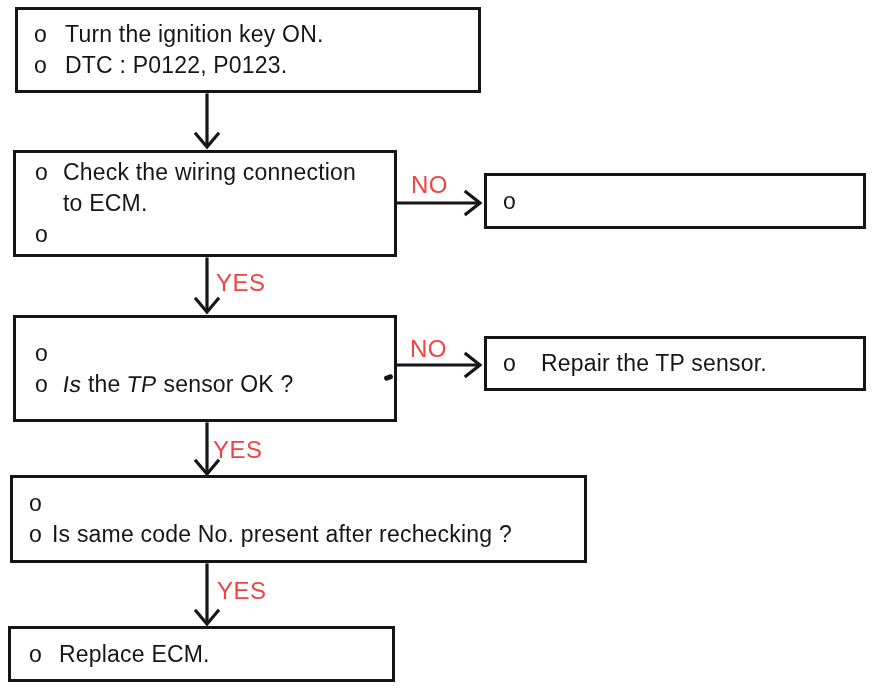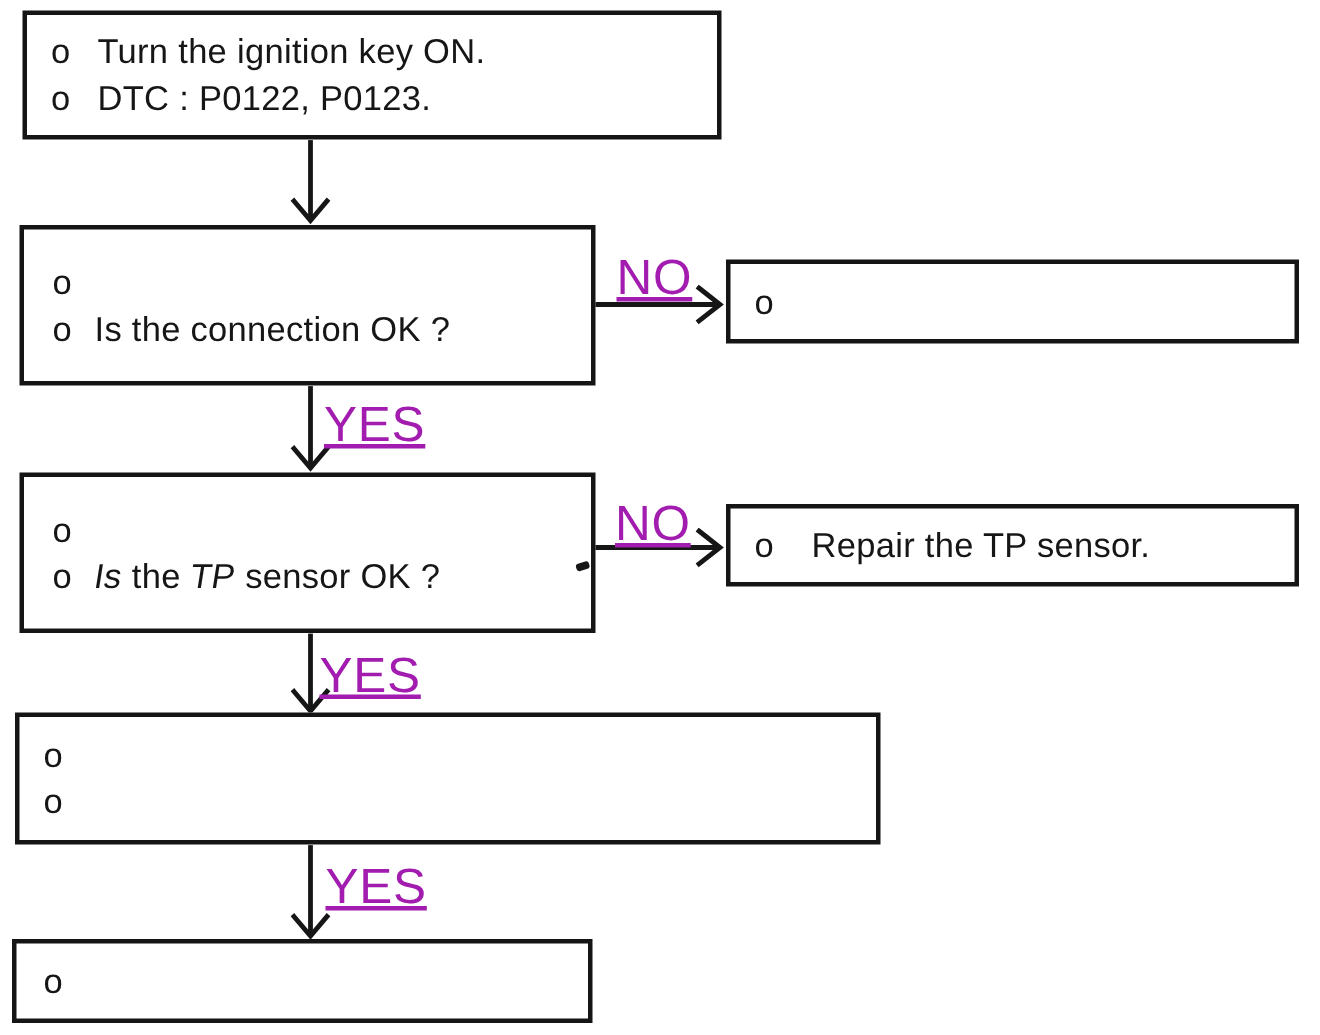--- a/index.html
+++ b/index.html
@@ -60,25 +60,24 @@
   .b-check-tp     { left: 13px;  top: 315px; width: 384px; height: 107px; padding-left: 19px; }
   .b-check-tp     .bullet { width: 28px; }
   .b-repair-tp    { left: 484px; top: 336px; width: 382px; height: 55px;  padding-left: 16px; }
   .b-repair-tp    .bullet { width: 38px; }
   .b-erase        { left: 10px;  top: 475px; width: 577px; height: 88px;  padding-left: 16px; }
   .b-erase        .bullet { width: 23px; }
   .b-replace      { left: 8px;   top: 626px; width: 387px; height: 56px;  padding-left: 18px; }
   .b-replace      .bullet { width: 30px; }
   .lbl {
     position: absolute;
-    font-size: 33px;
+    font-size: 24px;
     line-height: 26px;
     letter-spacing: 0.5px;
-    color: #a21caf;
-    text-decoration: underline;
+    color: #ef4444;
   }
   .lbl-no-1  { left: 411px; top: 172px; }
   .lbl-no-2  { left: 410px; top: 336px; }
   .lbl-yes-1 { left: 216px; top: 270px; }
   .lbl-yes-2 { left: 213px; top: 437px; }
   .lbl-yes-3 { left: 217px; top: 578px; }
   .artifact {
     position: absolute;
     left: 384px;
     top: 375px;
@@ -123,24 +122,25 @@
     </div>
     <div class="item">
       <span class="bullet">o</span>
       <span class="txt">DTC : P0122, P0123.</span>
     </div>
   </div>
 
   <div class="box b-check-wiring">
     <div class="item">
       <span class="bullet">o</span>
+      <span class="txt">Check the wiring connection
+to ECM.</span>
     </div>
     <div class="item">
       <span class="bullet">o</span>
-      <span class="txt">Is the connection OK ?</span>
     </div>
   </div>
 
   <div class="box b-repair-wiring">
     <div class="item">
       <span class="bullet">o</span>
     </div>
   </div>
 
   <div class="box b-check-tp">
@@ -159,26 +159,28 @@
       <span class="txt">Repair the TP sensor.</span>
     </div>
   </div>
 
   <div class="box b-erase">
     <div class="item">
       <span class="bullet">o</span>
     </div>
     <div class="item">
       <span class="bullet">o</span>
+      <span class="txt">Is same code No. present after rechecking ?</span>
     </div>
   </div>
 
   <div class="box b-replace">
     <div class="item">
       <span class="bullet">o</span>
+      <span class="txt">Replace ECM.</span>
     </div>
   </div>
 
   <div class="lbl lbl-no-1">NO</div>
   <div class="lbl lbl-no-2">NO</div>
   <div class="lbl lbl-yes-1">YES</div>
   <div class="lbl lbl-yes-2">YES</div>
   <div class="lbl lbl-yes-3">YES</div>
 
   <div class="artifact"></div>

